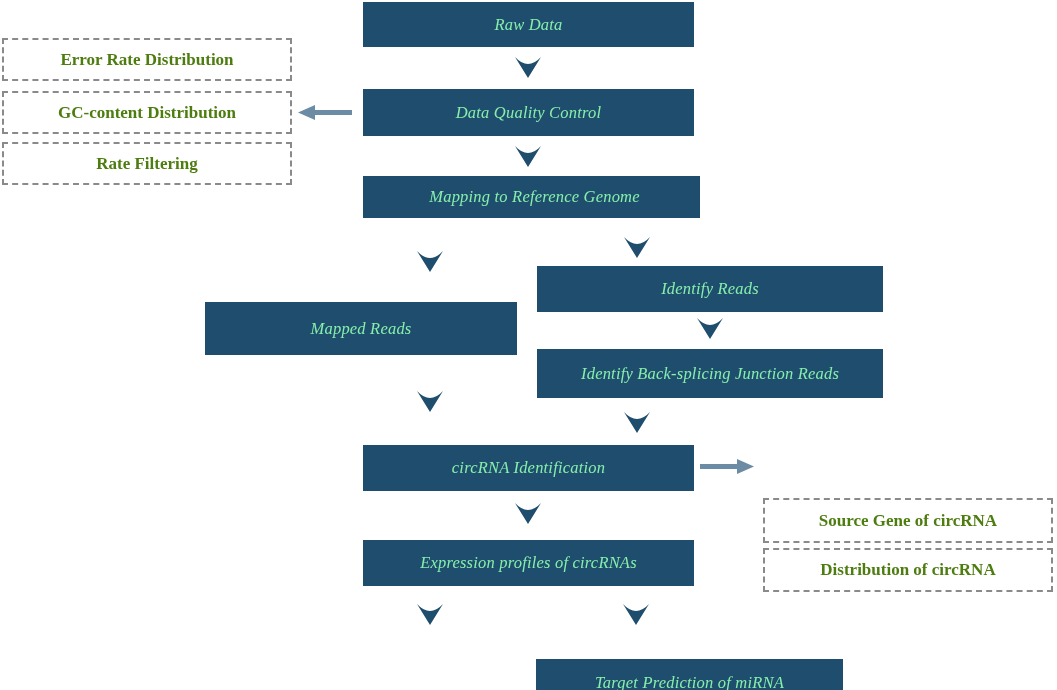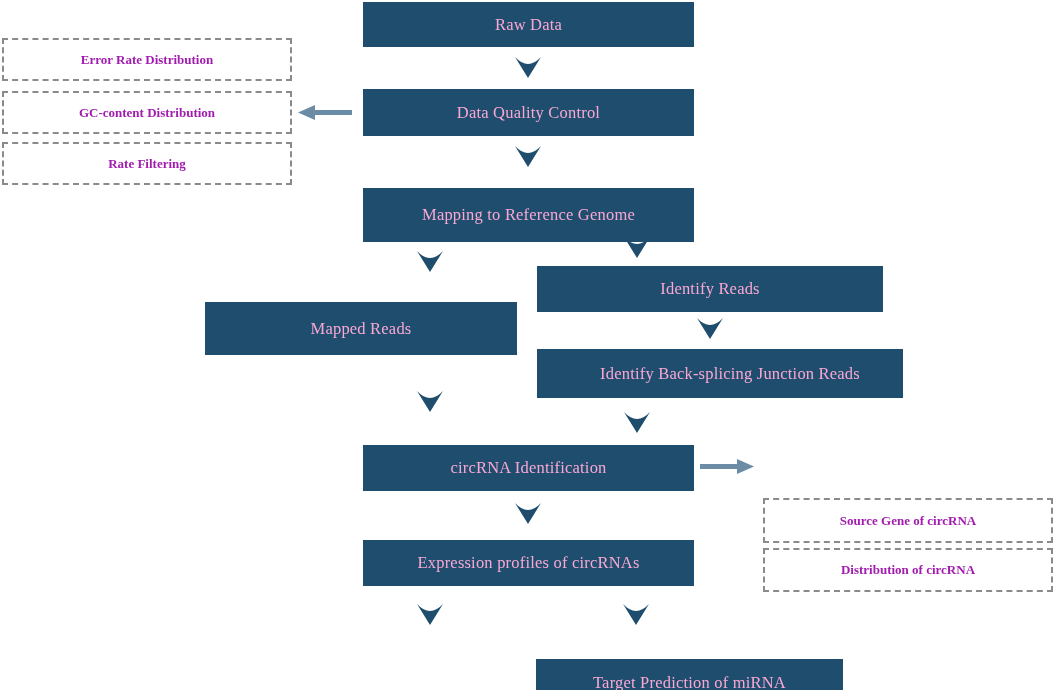--- a/index.html
+++ b/index.html
@@ -9,55 +9,56 @@
     font-family:"Liberation Serif","DejaVu Serif",serif;
     position:relative;
     overflow:hidden;
   }
   .canvas{position:absolute;left:0;top:0;width:1057px;height:690px;}
 
   
   .node{
     position:absolute;
     background:#1F4D6D;
-    color:#f9a8d4;
+    color:#86efac;
     display:flex;align-items:center;justify-content:center;
     text-align:center;
     font-size:16.5px;
     letter-spacing:.2px;
+    font-style:italic;
   }
 
   
   .dashed{
     position:absolute;
     background:#ffffff;
     border:2px dashed #8A8A8A;
-    color:#a21caf;
+    color:#4d7c0f;
     display:flex;align-items:center;justify-content:center;
     text-align:center;
-    font-size:13px;
+    font-size:17px;
     font-weight:600;
     box-sizing:border-box;
   }
 
   .chev{position:absolute;width:26px;height:21px;line-height:0;}
   .chev svg{display:block;}
   .chev path{fill:#1F4D6D;}
 
   .harrow{position:absolute;width:54px;height:15px;line-height:0;}
   .harrow svg{display:block;}
   .harrow .ar{fill:#6C8CA5;}
 
   
   .n-raw      {left:363px;top:2px;  width:331px;height:45px;}
   .n-dqc      {left:363px;top:89px; width:331px;height:47px;}
-  .n-map      {left:363px;top:188px;width:331px;height:54px;}
+  .n-map      {left:363px;top:176px;width:331px;height:42px;padding-left:6px;}
   .n-mapped   {left:205px;top:302px;width:312px;height:53px;}
   .n-unmapped {left:537px;top:266px;width:346px;height:46px;}
-  .n-identify {left:537px;top:349px;width:346px;height:49px;padding-left:20px;}
+  .n-identify {left:537px;top:349px;width:346px;height:49px;}
   .n-circid   {left:363px;top:445px;width:331px;height:46px;}
   .n-expr     {left:363px;top:540px;width:331px;height:46px;}
   .n-diff     {left:213px;top:643px;width:307px;height:47px;}
   .n-target   {left:536px;top:643px;width:307px;height:47px;margin-top:16px;}
 
   
   .d-error    {left:2px;top:38px;  width:290px;height:43px;}
   .d-gc       {left:2px;top:91px;  width:290px;height:43px;}
   .d-filter   {left:2px;top:142px; width:290px;height:43px;}
 

